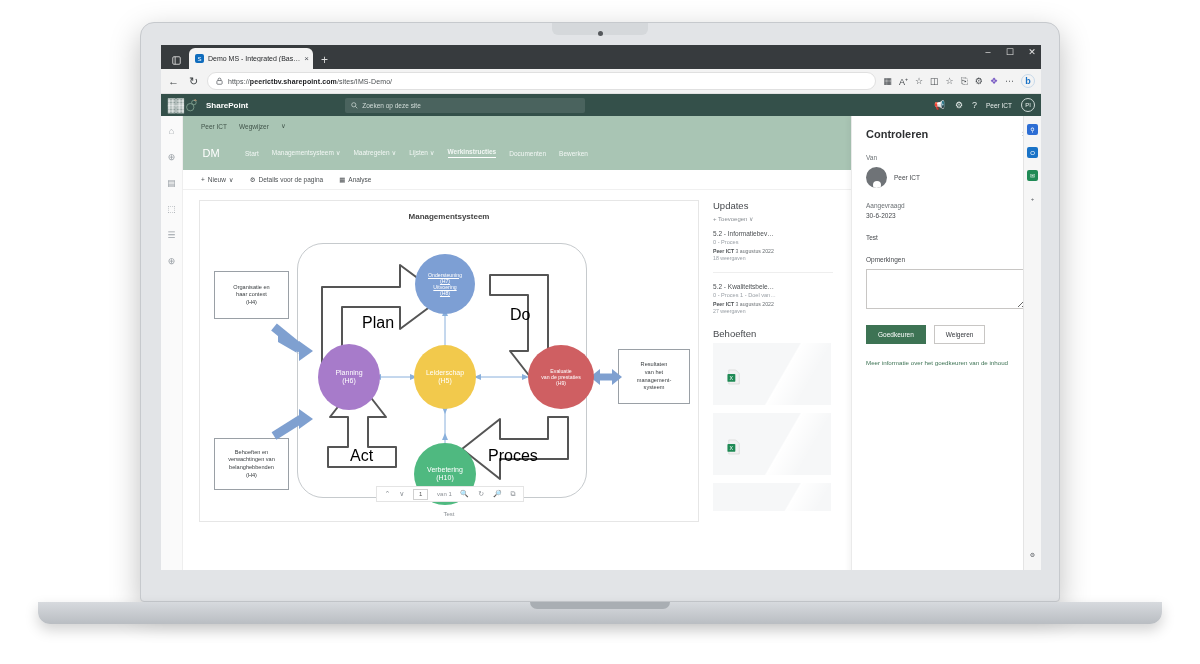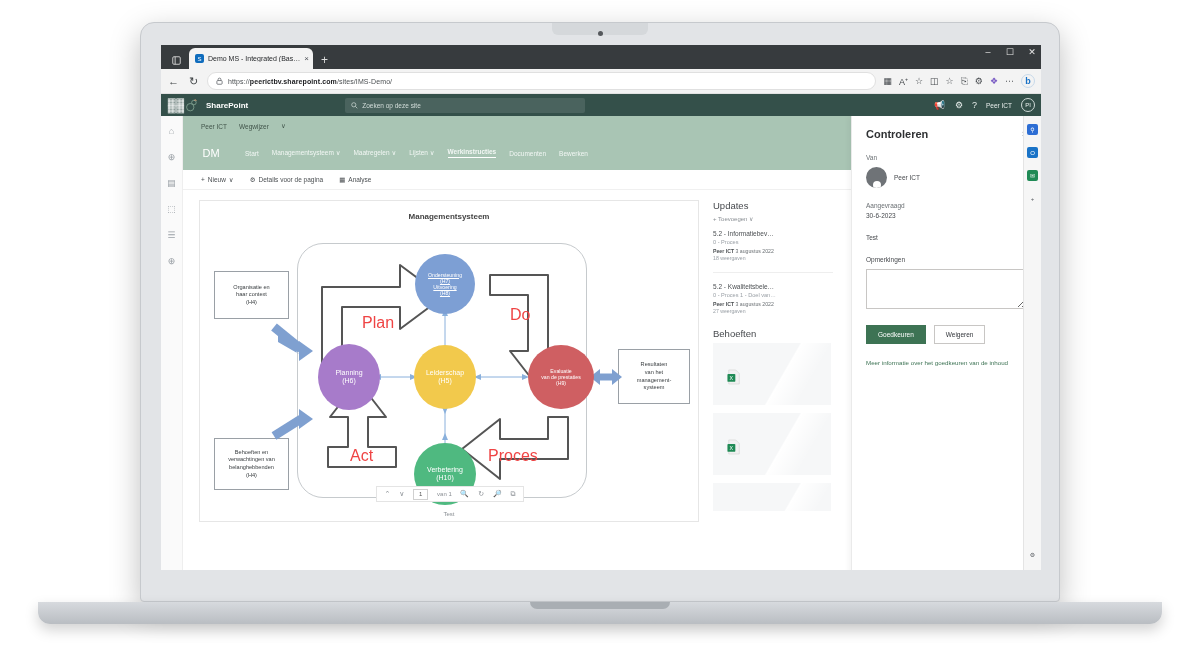--- a/index.html
+++ b/index.html
@@ -141,21 +141,21 @@
   .pdca-frame { position: absolute; left: 97px; top: 22px; width: 290px; height: 255px;
                 border: 1px solid #c6cacd; border-radius: 26px; }
 
   .bubble { position: absolute; border-radius: 50%; display: flex; flex-direction: column;
             align-items: center; justify-content: center; color: #fff;
             text-align: center; line-height: 1.2; }
   .bubble .l1 { font-size: 7px; }
   .bubble .l2 { font-size: 7px; }
   .bubble.small .l1, .bubble.small .l2 { font-size: 5.2px; }
 
-  .pd-label { position: absolute; font-size: 16px; color: #ef4444; }
+  .pd-label { position: absolute; font-size: 16px; color: #000000; }
 
   .viewer-toolbar { position: absolute; left: 176px; bottom: 4px; width: 148px; height: 16px;
                     background: #fff; border: 1px solid #e4e4e4; display: flex;
                     align-items: center; justify-content: space-around; padding: 0 3px; }
   .vt-ico { font-size: 7px; color: #8a8f94; }
   .vt-page { width: 15px; height: 11px; border: 1px solid #d0d0d0; font-size: 6px;
              color: #555; display: flex; align-items: center; justify-content: center; }
   .vt-of { font-size: 6px; color: #8a8f94; }
   .doc-caption { text-align: center; font-size: 6px; color: #8a8f94; padding-top: 5px; }
 

